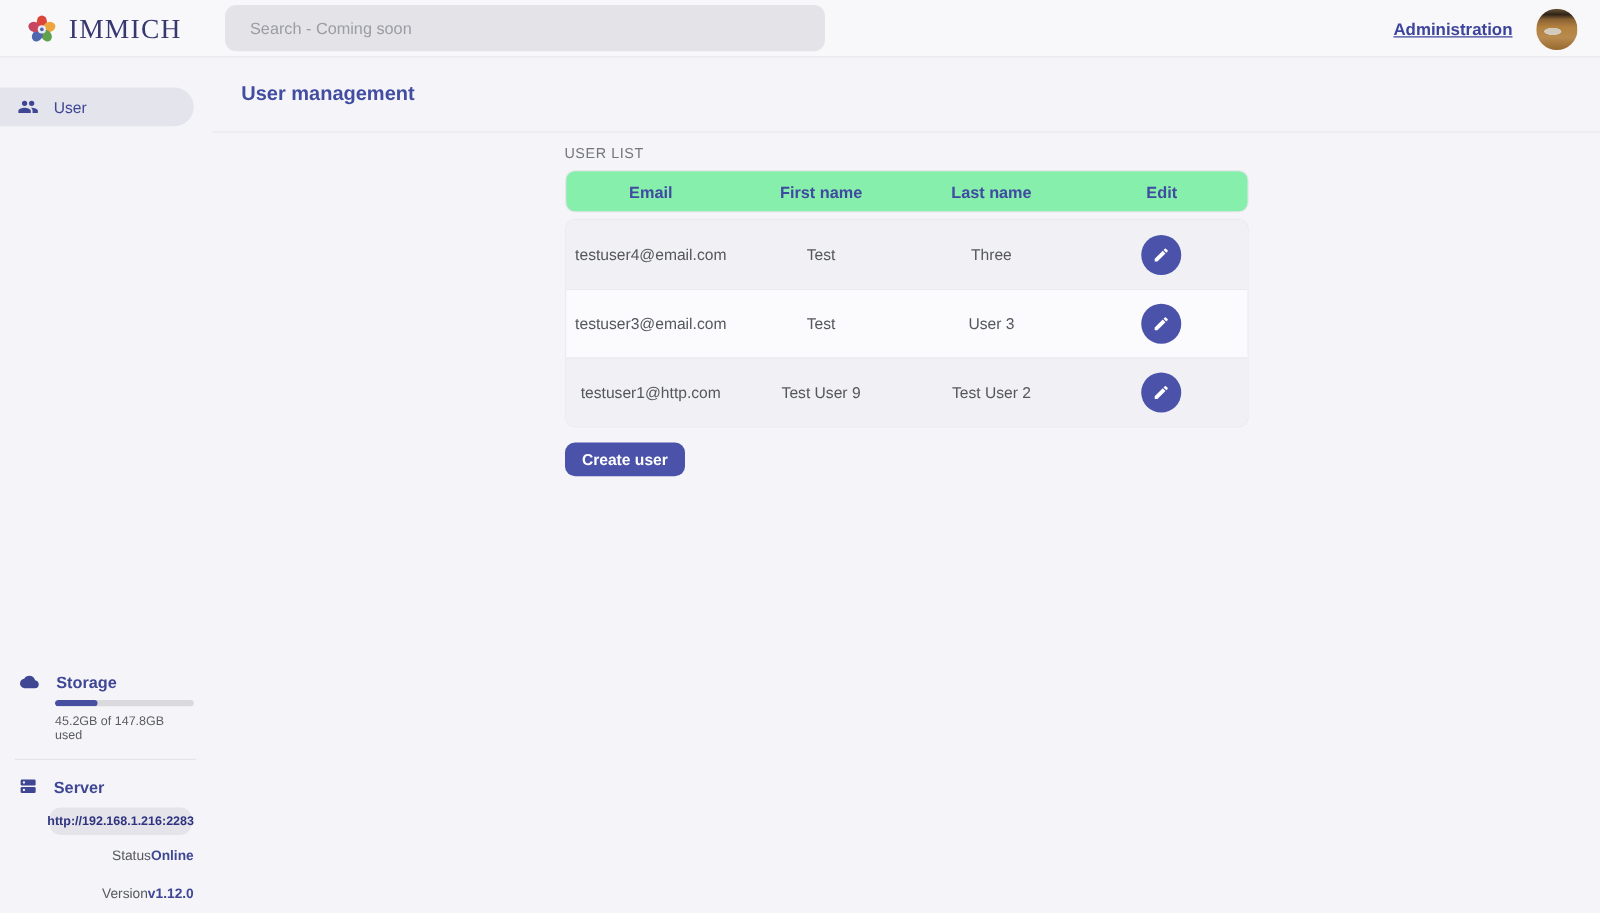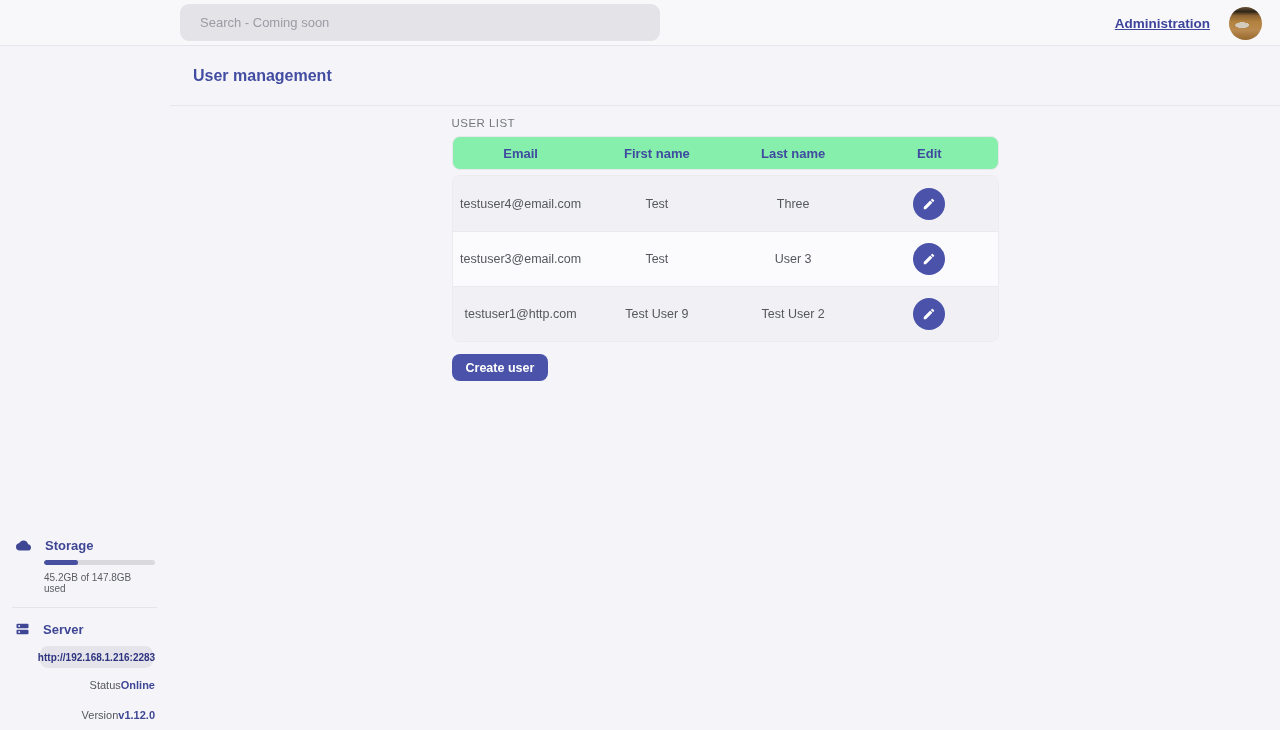--- a/index.html
+++ b/index.html
@@ -123,28 +123,52 @@
     display:inline-flex; align-items:center;
     background:#4a52a9; color:#fff; border:none; border-radius:8px;
     font-size:12.5px; font-weight:bold; cursor:pointer;
     font-family:"Liberation Sans", sans-serif;
   }
 </style>
 </head>
 <body>
 
 <div class="navbar">
+  <div class="brand">
+    <span style="display:flex;">
+      <svg width="27" height="27" viewBox="0 0 28 28">
+        <g>
+          <ellipse cx="14" cy="7.6" rx="4.2" ry="5.2" fill="#dc4639" transform="rotate(0 14 14)"></ellipse>
+          <ellipse cx="14" cy="7.6" rx="4.2" ry="5.2" fill="#eda63e" transform="rotate(72 14 14)"></ellipse>
+          <ellipse cx="14" cy="7.6" rx="4.2" ry="5.2" fill="#5fa14c" transform="rotate(144 14 14)"></ellipse>
+          <ellipse cx="14" cy="7.6" rx="4.2" ry="5.2" fill="#4f67b0" transform="rotate(216 14 14)"></ellipse>
+          <ellipse cx="14" cy="7.6" rx="4.2" ry="5.2" fill="#c8455f" transform="rotate(288 14 14)"></ellipse>
+          <circle cx="14" cy="14" r="3.4" fill="#e9e9ef"></circle>
+          <circle cx="14" cy="14" r="1.5" fill="#4f67b0"></circle>
+        </g>
+      </svg>
+    </span>
+    <span class="brand-text">IMMICH</span>
+  </div>
   <input class="search-input" type="text" placeholder="Search - Coming soon" style="">
   <div class="nav-right">
     <a class="admin-link">Administration</a>
     <div class="avatar"></div>
   </div>
 </div>
 
 <div class="sidebar">
+  <div class="side-item">
+    <span style="display:flex;">
+      <svg width="17" height="17" viewBox="0 0 24 24" fill="#3f4795">
+        <path d="M16,13C15.71,13 15.38,13 15.03,13.05C16.19,13.89 17,15 17,16.5V19H23V16.5C23,14.17 18.33,13 16,13M8,13C5.67,13 1,14.17 1,16.5V19H15V16.5C15,14.17 10.33,13 8,13M8,11A3,3 0 0,0 11,8A3,3 0 0,0 8,5A3,3 0 0,0 5,8A3,3 0 0,0 8,11M16,11A3,3 0 0,0 19,8A3,3 0 0,0 16,5A3,3 0 0,0 13,8A3,3 0 0,0 16,11Z"></path>
+      </svg>
+    </span>
+    <span class="side-item-label">User</span>
+  </div>
 
   <div class="side-bottom">
 
     <div class="side-sec-head">
       <span style="display:flex;">
         <svg width="19" height="15" viewBox="0 0 24 24" fill="#3f4795">
           <path d="M19.35,10.03C18.67,6.59 15.64,4 12,4C9.11,4 6.6,5.64 5.35,8.03C2.34,8.36 0,10.9 0,14A6,6 0 0,0 6,20H19A5,5 0 0,0 24,15C24,12.36 21.95,10.22 19.35,10.03Z"></path>
         </svg>
       </span>
       <span class="side-sec-label">Storage</span>

